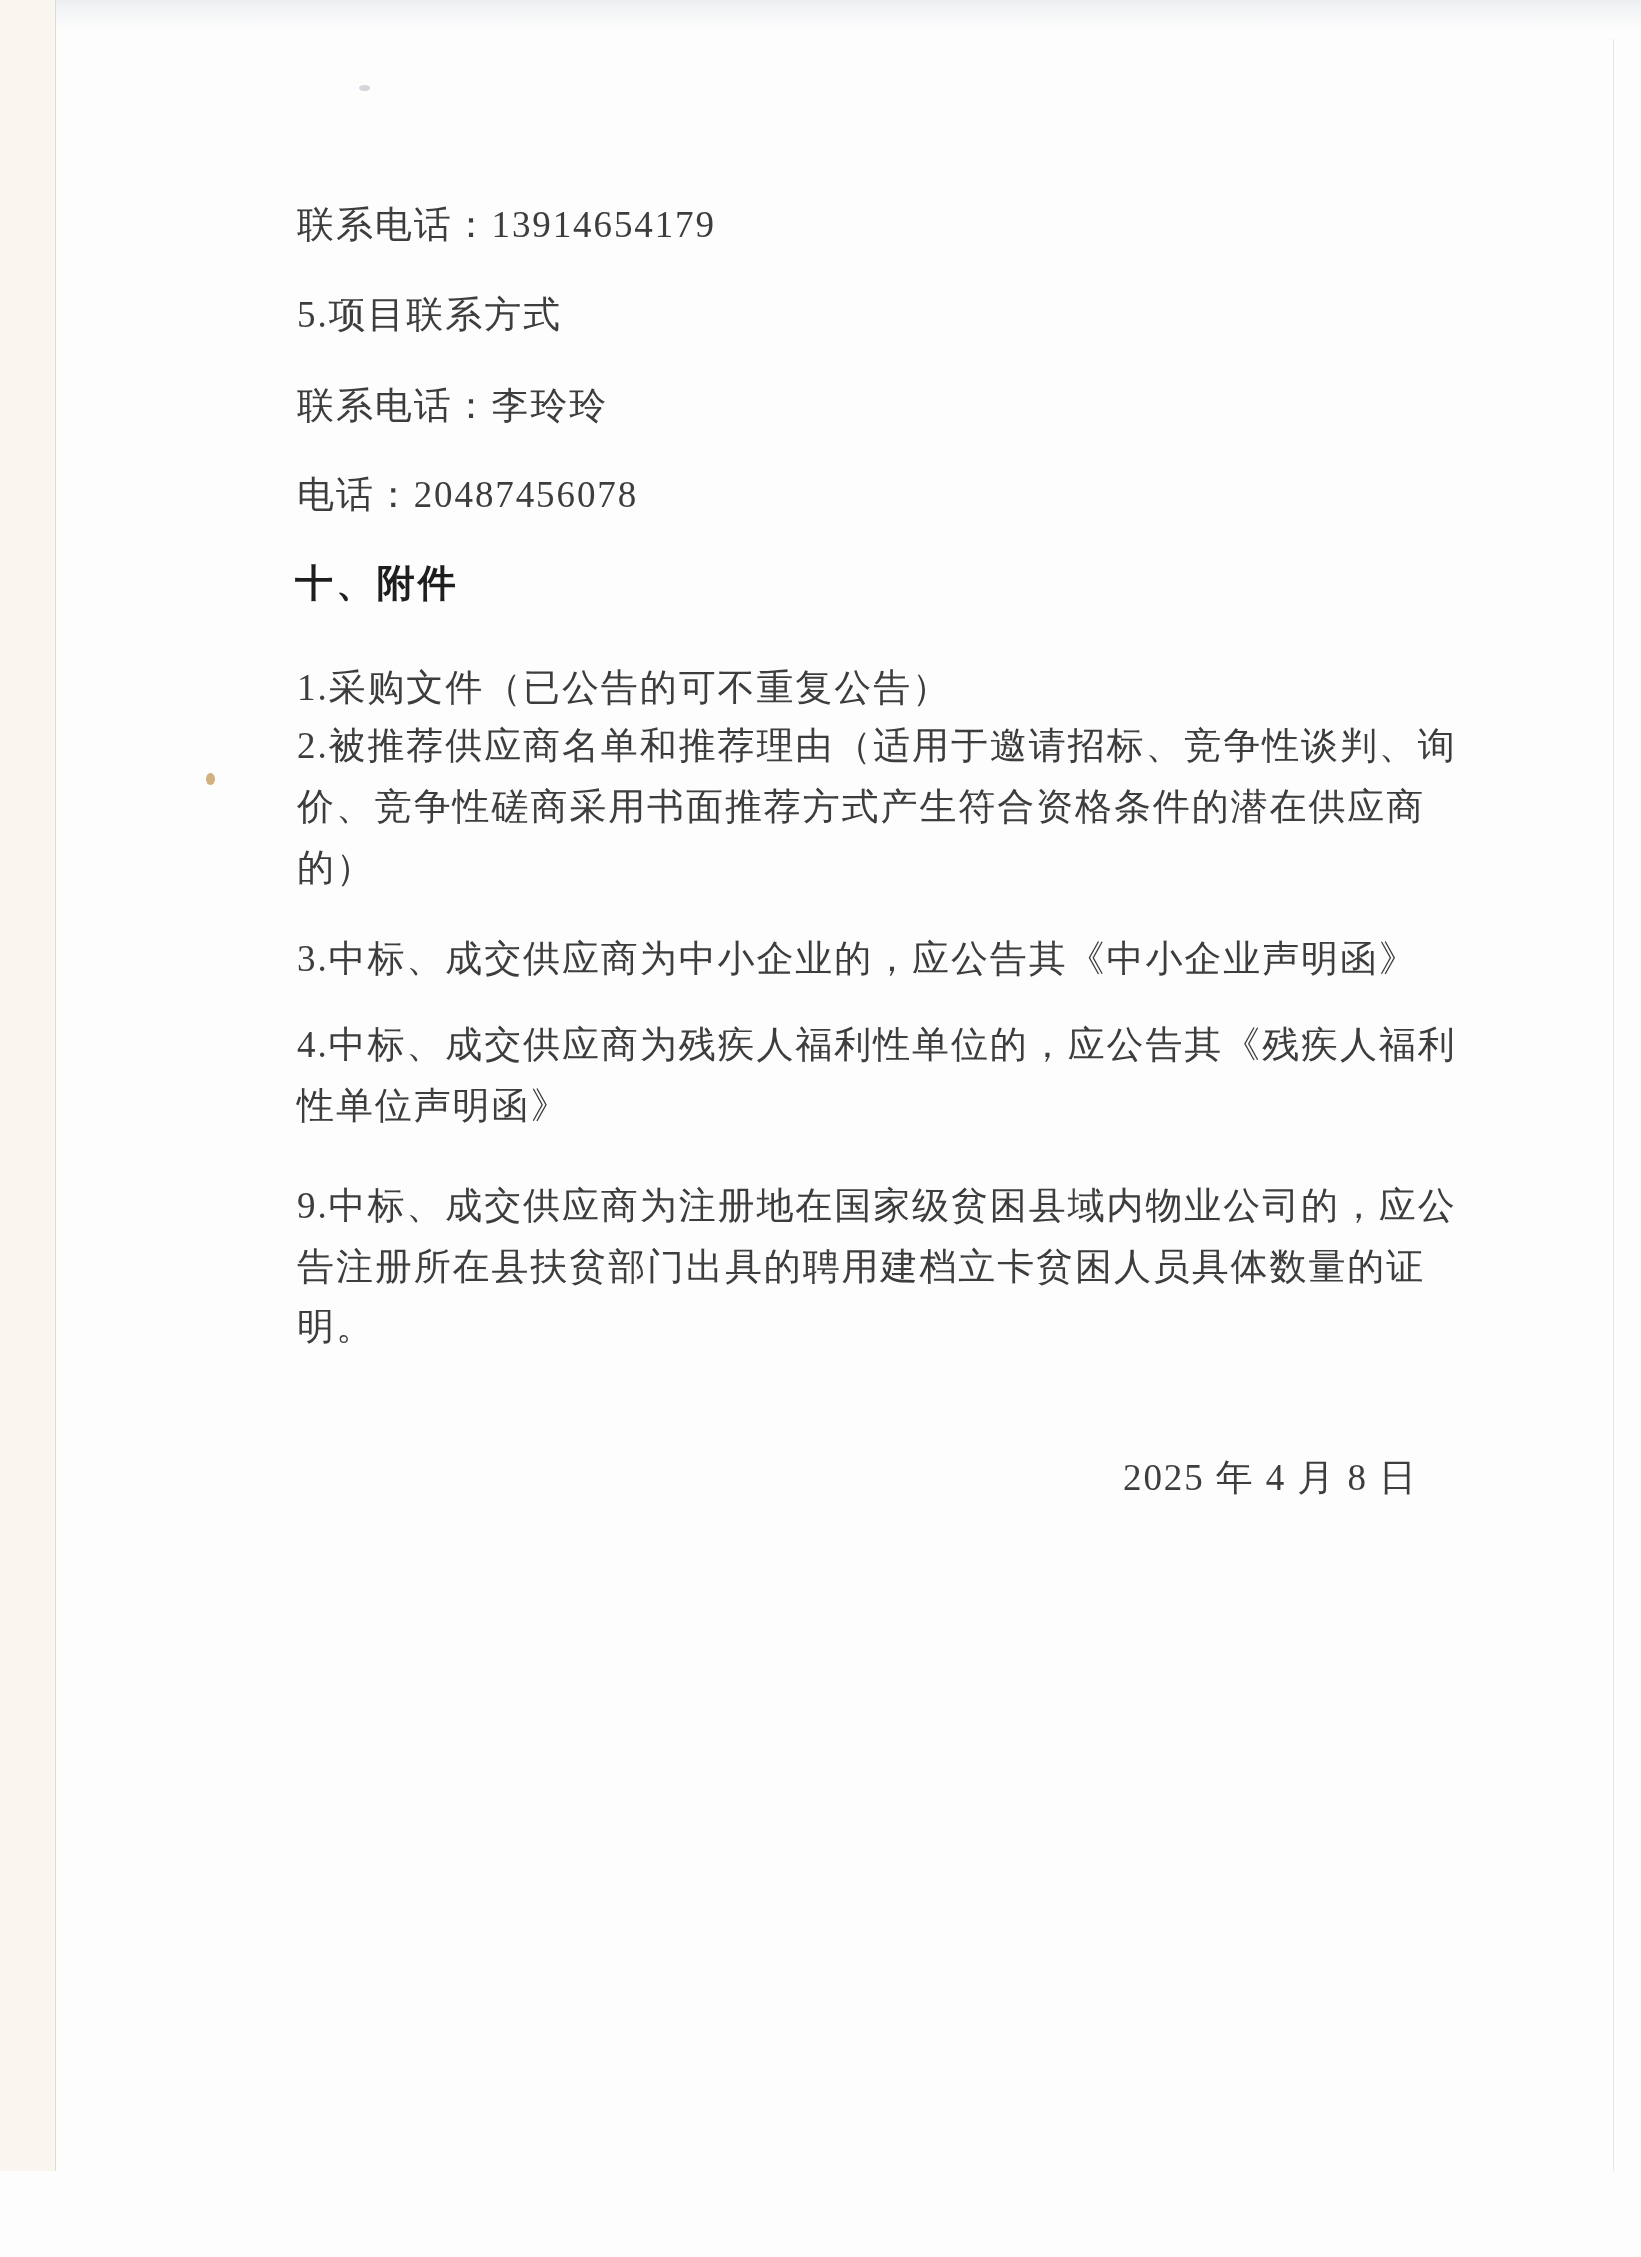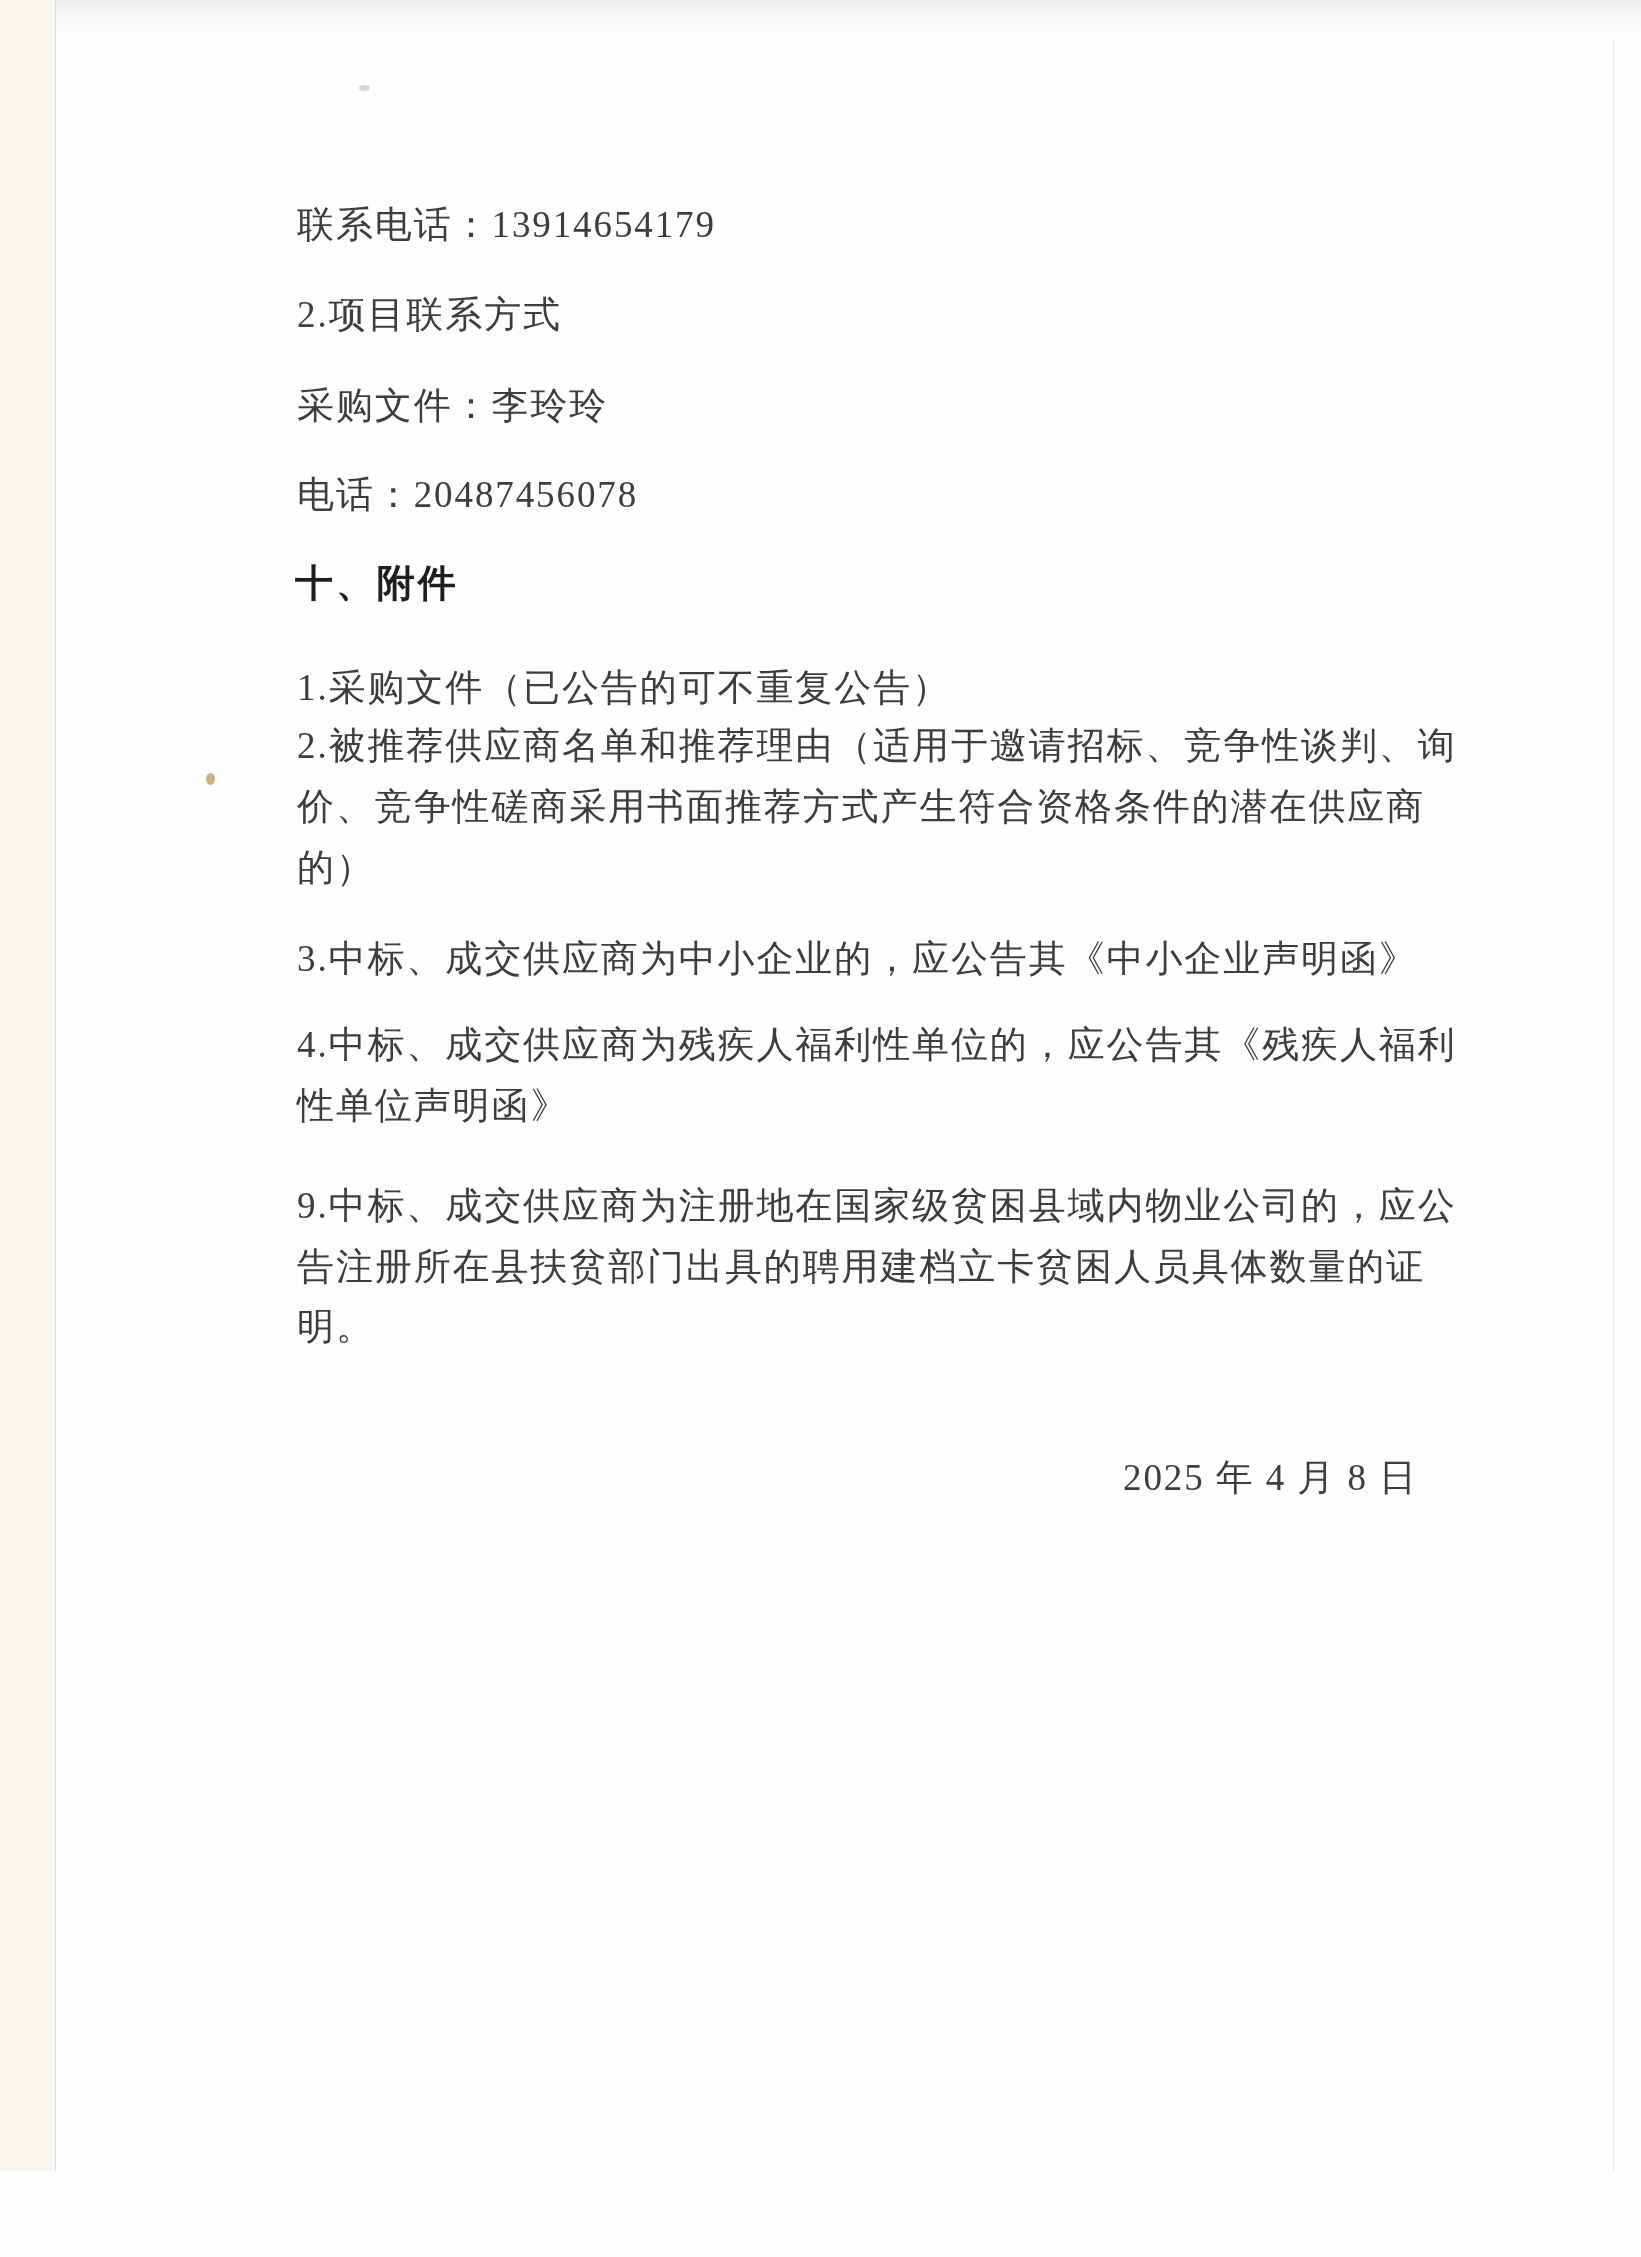--- a/index.html
+++ b/index.html
@@ -94,23 +94,23 @@
 <div class="page">
 
   <div class="scan-top-band"></div>
   <div class="scan-left-strip"></div>
   <div class="scan-right-edge"></div>
   <div class="speck-gray"></div>
   <div class="speck-tan"></div>
 
   <div class="line" style="top:203px">联系电话：13914654179</div>
 
-  <div class="line" style="top:293px">2.项目联系方式</div>
+  <div class="line" style="top:293px">5.项目联系方式</div>
 
-  <div class="line" style="top:384px">采购文件：李玲玲</div>
+  <div class="line" style="top:384px">联系电话：李玲玲</div>
 
   <div class="line" style="top:473px">电话：20487456078</div>
 
   <div class="heading" style="top:560px">十、附件</div>
 
   <div class="line" style="top:666px">1.采购文件（已公告的可不重复公告）</div>
 
   <div class="line" style="top:724px">2.被推荐供应商名单和推荐理由（适用于邀请招标、竞争性谈判、询</div>
   <div class="line" style="top:785px">价、竞争性磋商采用书面推荐方式产生符合资格条件的潜在供应商</div>
   <div class="line" style="top:846px">的）</div>

